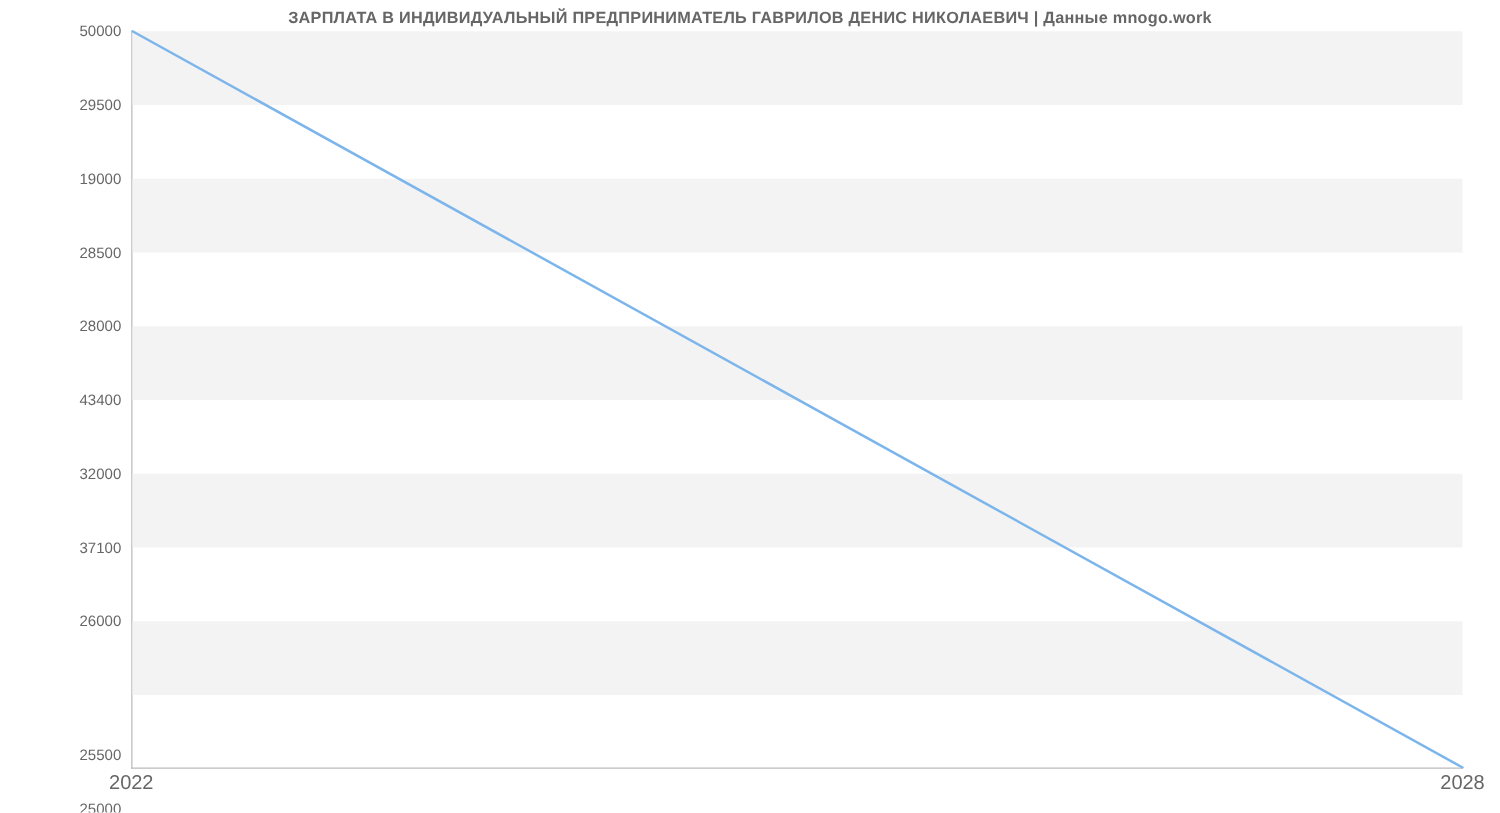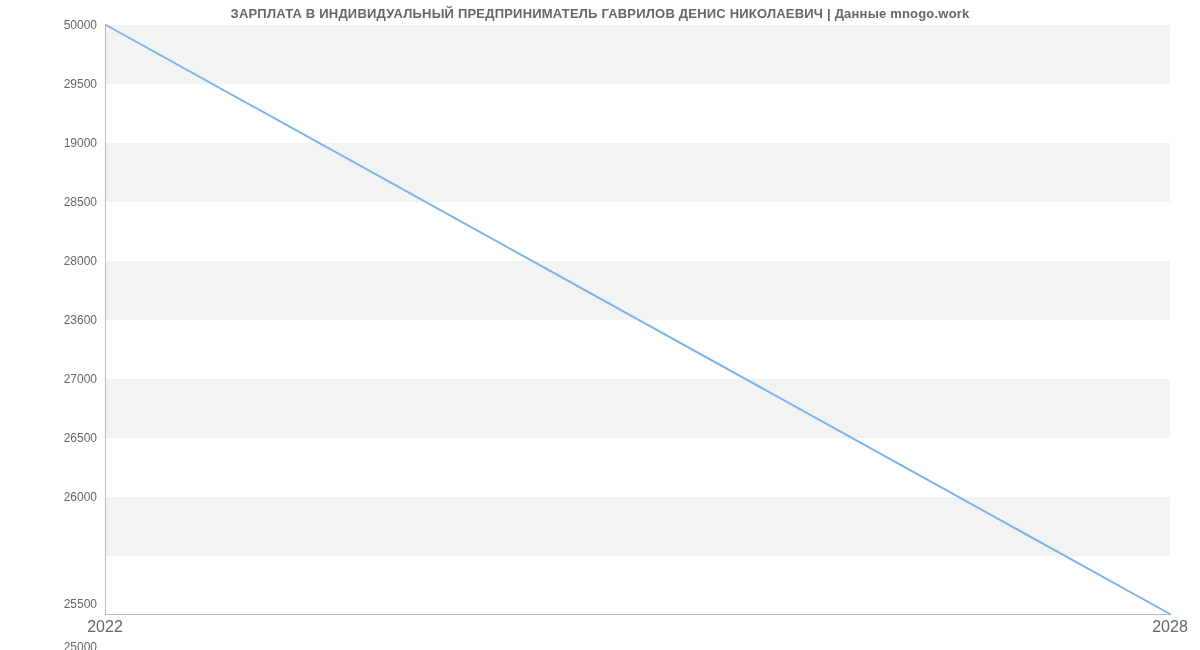--- a/index.html
+++ b/index.html
@@ -89,23 +89,23 @@
       <div class="band" style="top: 354px; height: 59px;"></div>
       <div class="band" style="top: 472px; height: 59px;"></div>
     <svg class="line-layer" viewBox="0 0 1065 590" preserveAspectRatio="none">
       <path class="series-line" d="M0 0 L1065 590"></path>
     </svg>
   </div>
 
 <div class="y-label" style="top: 615px; margin-top: 32px;">25000</div>
     <div class="y-label" style="top: 556px; margin-top: 48px;">25500</div>
     <div class="y-label" style="top: 497px;">26000</div>
-    <div class="y-label" style="top: 438px;">26500</div>
-    <div class="y-label" style="top: 379px;">27000</div>
-    <div class="y-label" style="top: 320px;">23600</div>
+    <div class="y-label" style="top: 438px;">37100</div>
+    <div class="y-label" style="top: 379px;">32000</div>
+    <div class="y-label" style="top: 320px;">43400</div>
     <div class="y-label" style="top: 261px;">28000</div>
     <div class="y-label" style="top: 202px; text-align: right;">28500</div>
     <div class="y-label" style="top: 143px;">19000</div>
     <div class="y-label" style="top: 84px;">29500</div>
     <div class="y-label" style="top: 25px;">50000</div>
     <div class="x-label" style="left: 105px;">2022</div>
     <div class="x-label" style="left: 1170px;">2028</div>
   </div>
 
 </body></html>

